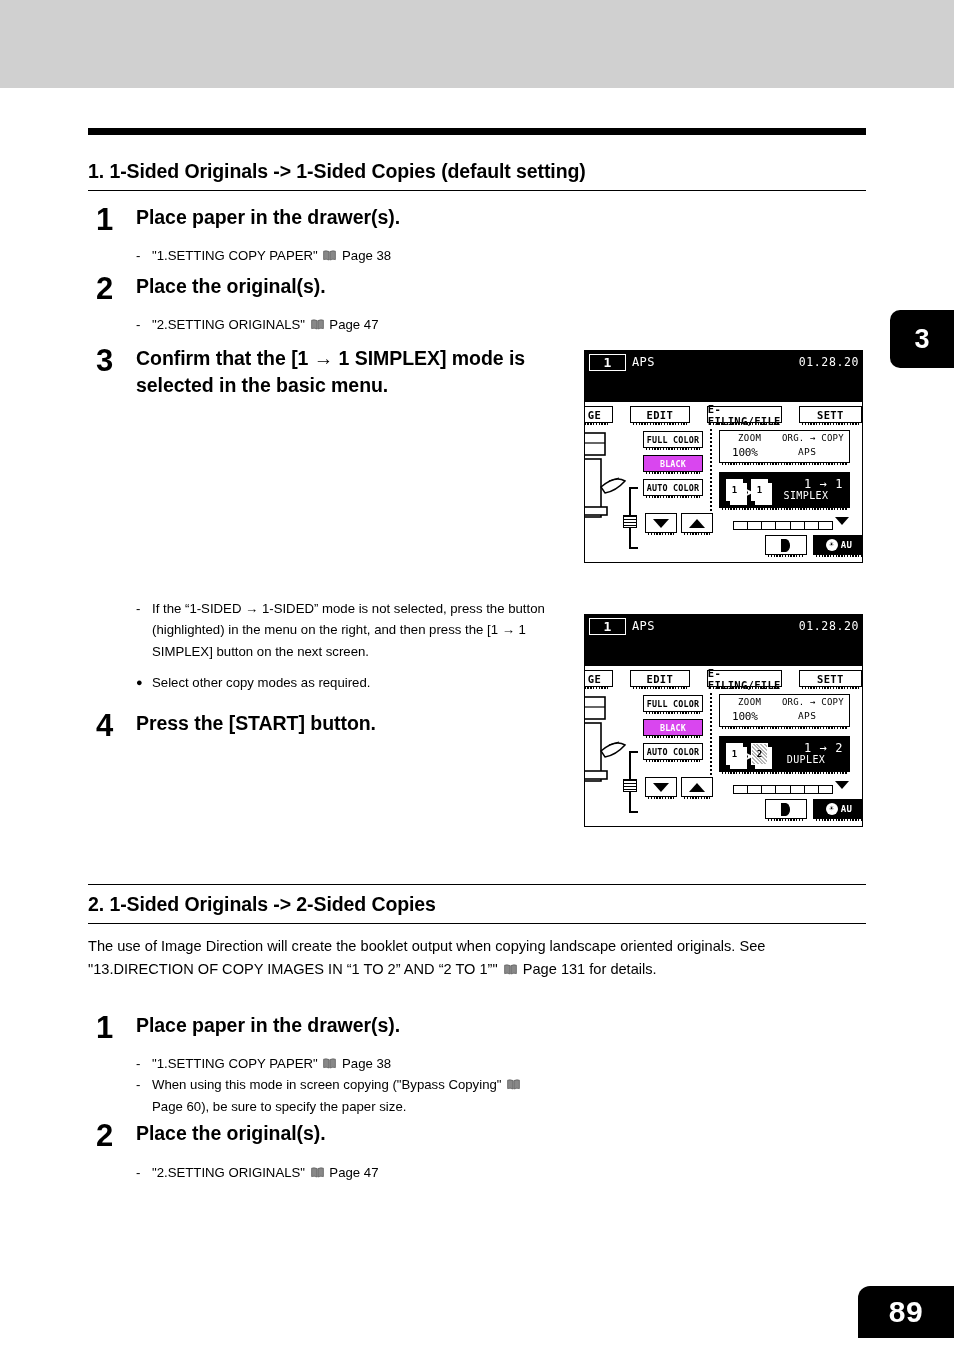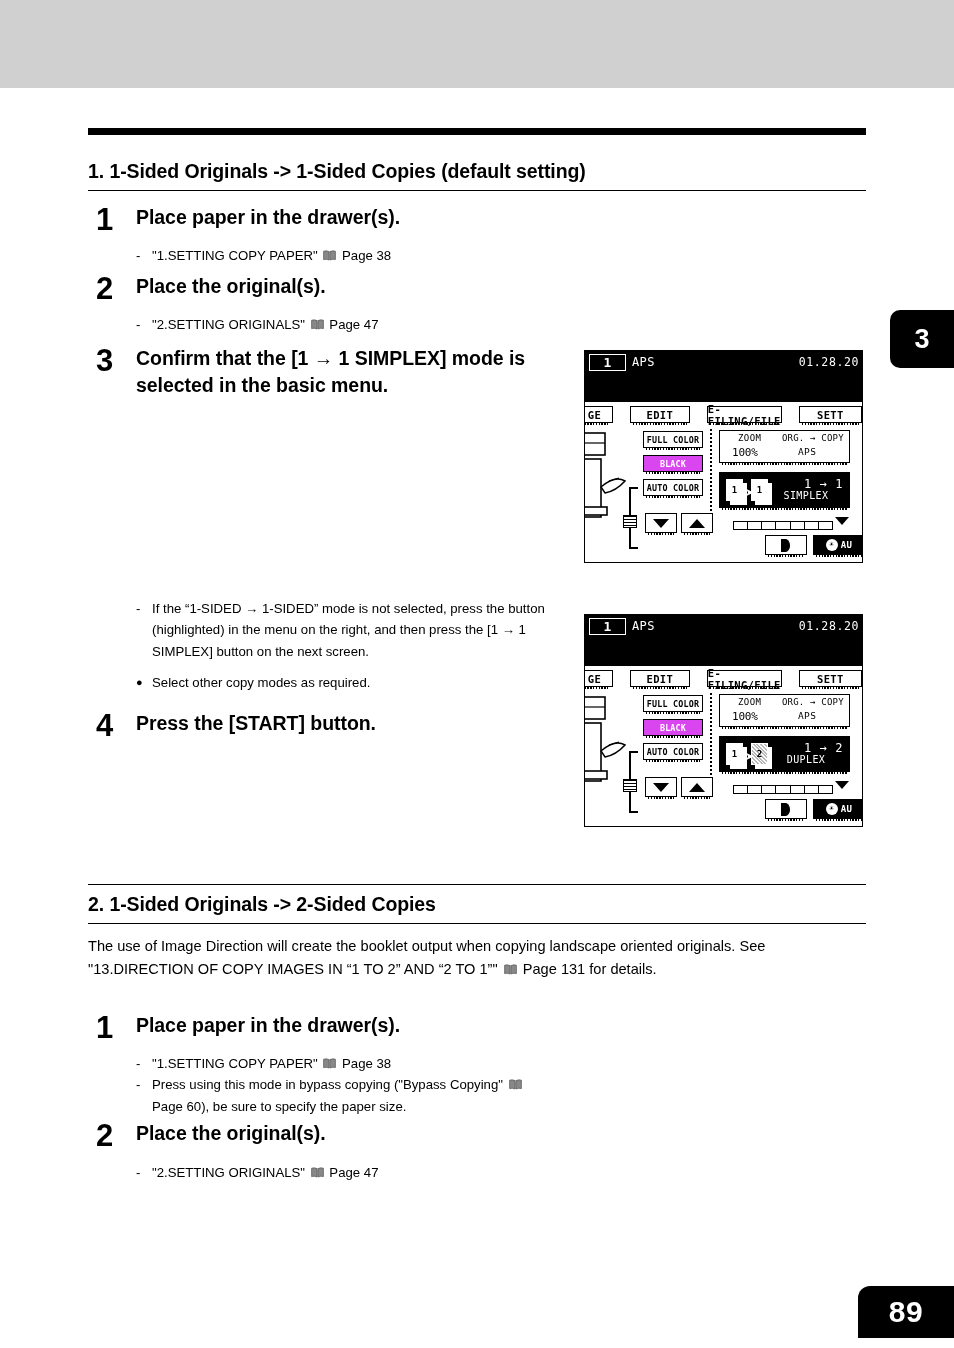--- a/index.html
+++ b/index.html
@@ -748,21 +748,21 @@
         <svg width="13" height="11" viewBox="0 0 13 11">
             <path d="M0.6 1.2 Q3.2 0.3 6.1 1.6 L6.1 10 Q3.2 8.7 0.6 9.6 Z M12.4 1.2 Q9.8 0.3 6.9 1.6 L6.9 10 Q9.8 8.7 12.4 9.6 Z" fill="#888" stroke="#555" stroke-width="0.7"></path>
           </svg>
       </span>
       <span>Page 38</span>
     </span>
   </div>
   <div class="note-row">
     <span class="note-mark">-</span>
     <span class="note-text">
-      <span>Press using this mode in bypass copying ("Bypass Copying"</span>
+      <span>When using this mode in screen copying ("Bypass Copying"</span>
       <span class="bookicon">
         <svg width="13" height="11" viewBox="0 0 13 11">
             <path d="M0.6 1.2 Q3.2 0.3 6.1 1.6 L6.1 10 Q3.2 8.7 0.6 9.6 Z M12.4 1.2 Q9.8 0.3 6.9 1.6 L6.9 10 Q9.8 8.7 12.4 9.6 Z" fill="#888" stroke="#555" stroke-width="0.7"></path>
           </svg>
       </span><br>
       <span>Page 60), be sure to specify the paper size.</span>
     </span>
   </div>
 </div>
 

